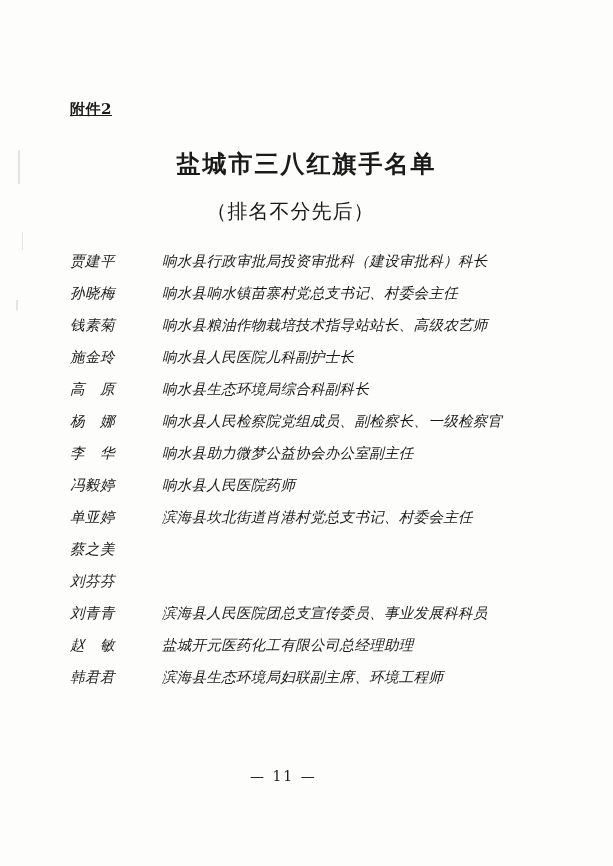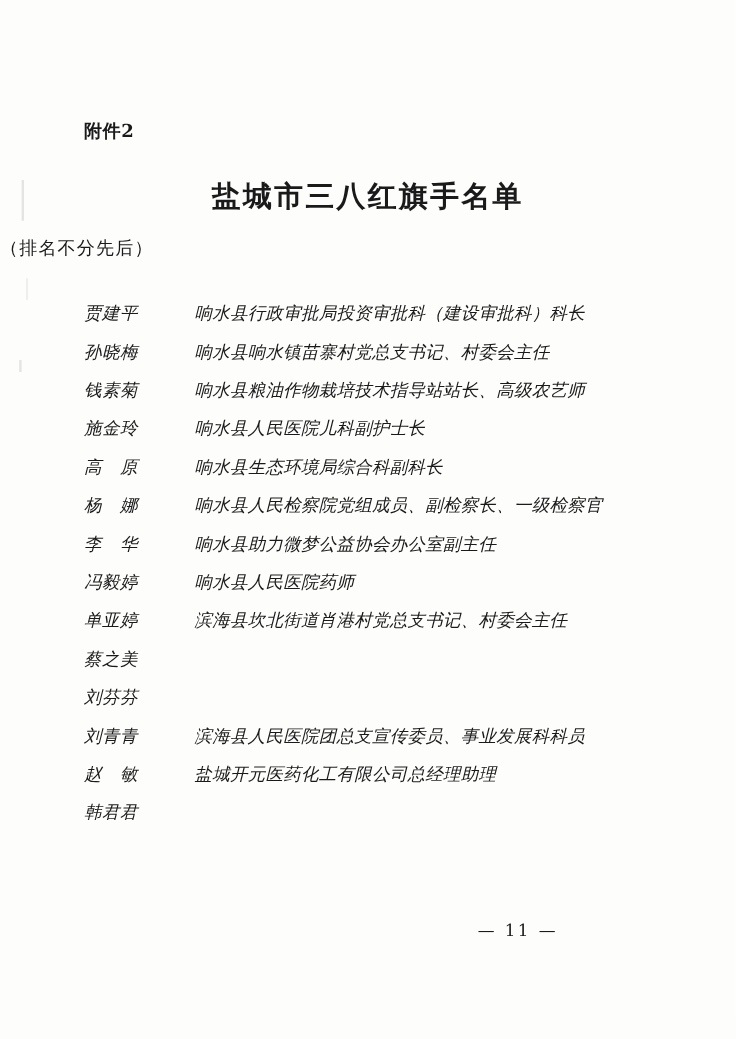--- a/index.html
+++ b/index.html
@@ -32,40 +32,42 @@
   .sm3 { left: 16px; top: 300px; width: 2px; height: 10px; }
 
   .attach-label {
     position: absolute;
     left: 70px;
     top: 100px;
     font-size: 15px;
     font-weight: bold;
     letter-spacing: 0.5px;
     font-family: "DejaVu Serif", "Liberation Serif", serif;
+    text-decoration: underline;
   }
 
   .doc-title {
     position: absolute;
     left: 0;
     top: 148px;
     width: 613px;
     text-align: center;
     font-size: 24px;
     font-weight: bold;
     letter-spacing: 2px;
     font-family: "DejaVu Serif", "Liberation Serif", serif;
   }
 
   .subtitle {
     position: absolute;
     left: 0;
     top: 198px;
     width: 581px;
-    font-size: 15px;
+    text-align: center;
+    font-size: 20px;
     letter-spacing: 1px;
   }
 
   .list {
     position: absolute;
     left: 70px;
     top: 252px;
     width: 480px;
   }
   .row {
@@ -85,21 +87,20 @@
     flex: 1 1 auto;
     letter-spacing: 0.3px;
     padding-left: 20px;
   }
 
   .page-num {
     position: absolute;
     left: 0;
     top: 768px;
     width: 613px;
-    text-align: center;
     font-size: 14px;
     letter-spacing: 2px;
     padding-left: 250px;
     box-sizing: border-box;
   }
 </style>
 </head>
 <body>
 
 <div class="page">
@@ -160,18 +161,19 @@
     <div class="row">
       <div class="name">刘青青</div>
       <div class="desc">滨海县人民医院团总支宣传委员、事业发展科科员</div>
     </div>
     <div class="row">
       <div class="name">赵　敏</div>
       <div class="desc">盐城开元医药化工有限公司总经理助理</div>
     </div>
     <div class="row">
       <div class="name">韩君君</div>
+      <div class="desc">滨海县生态环境局妇联副主席、环境工程师</div>
     </div>
   </div>
 
   <div class="page-num">— 11 —</div>
 
 </div>
 
 </body></html>

